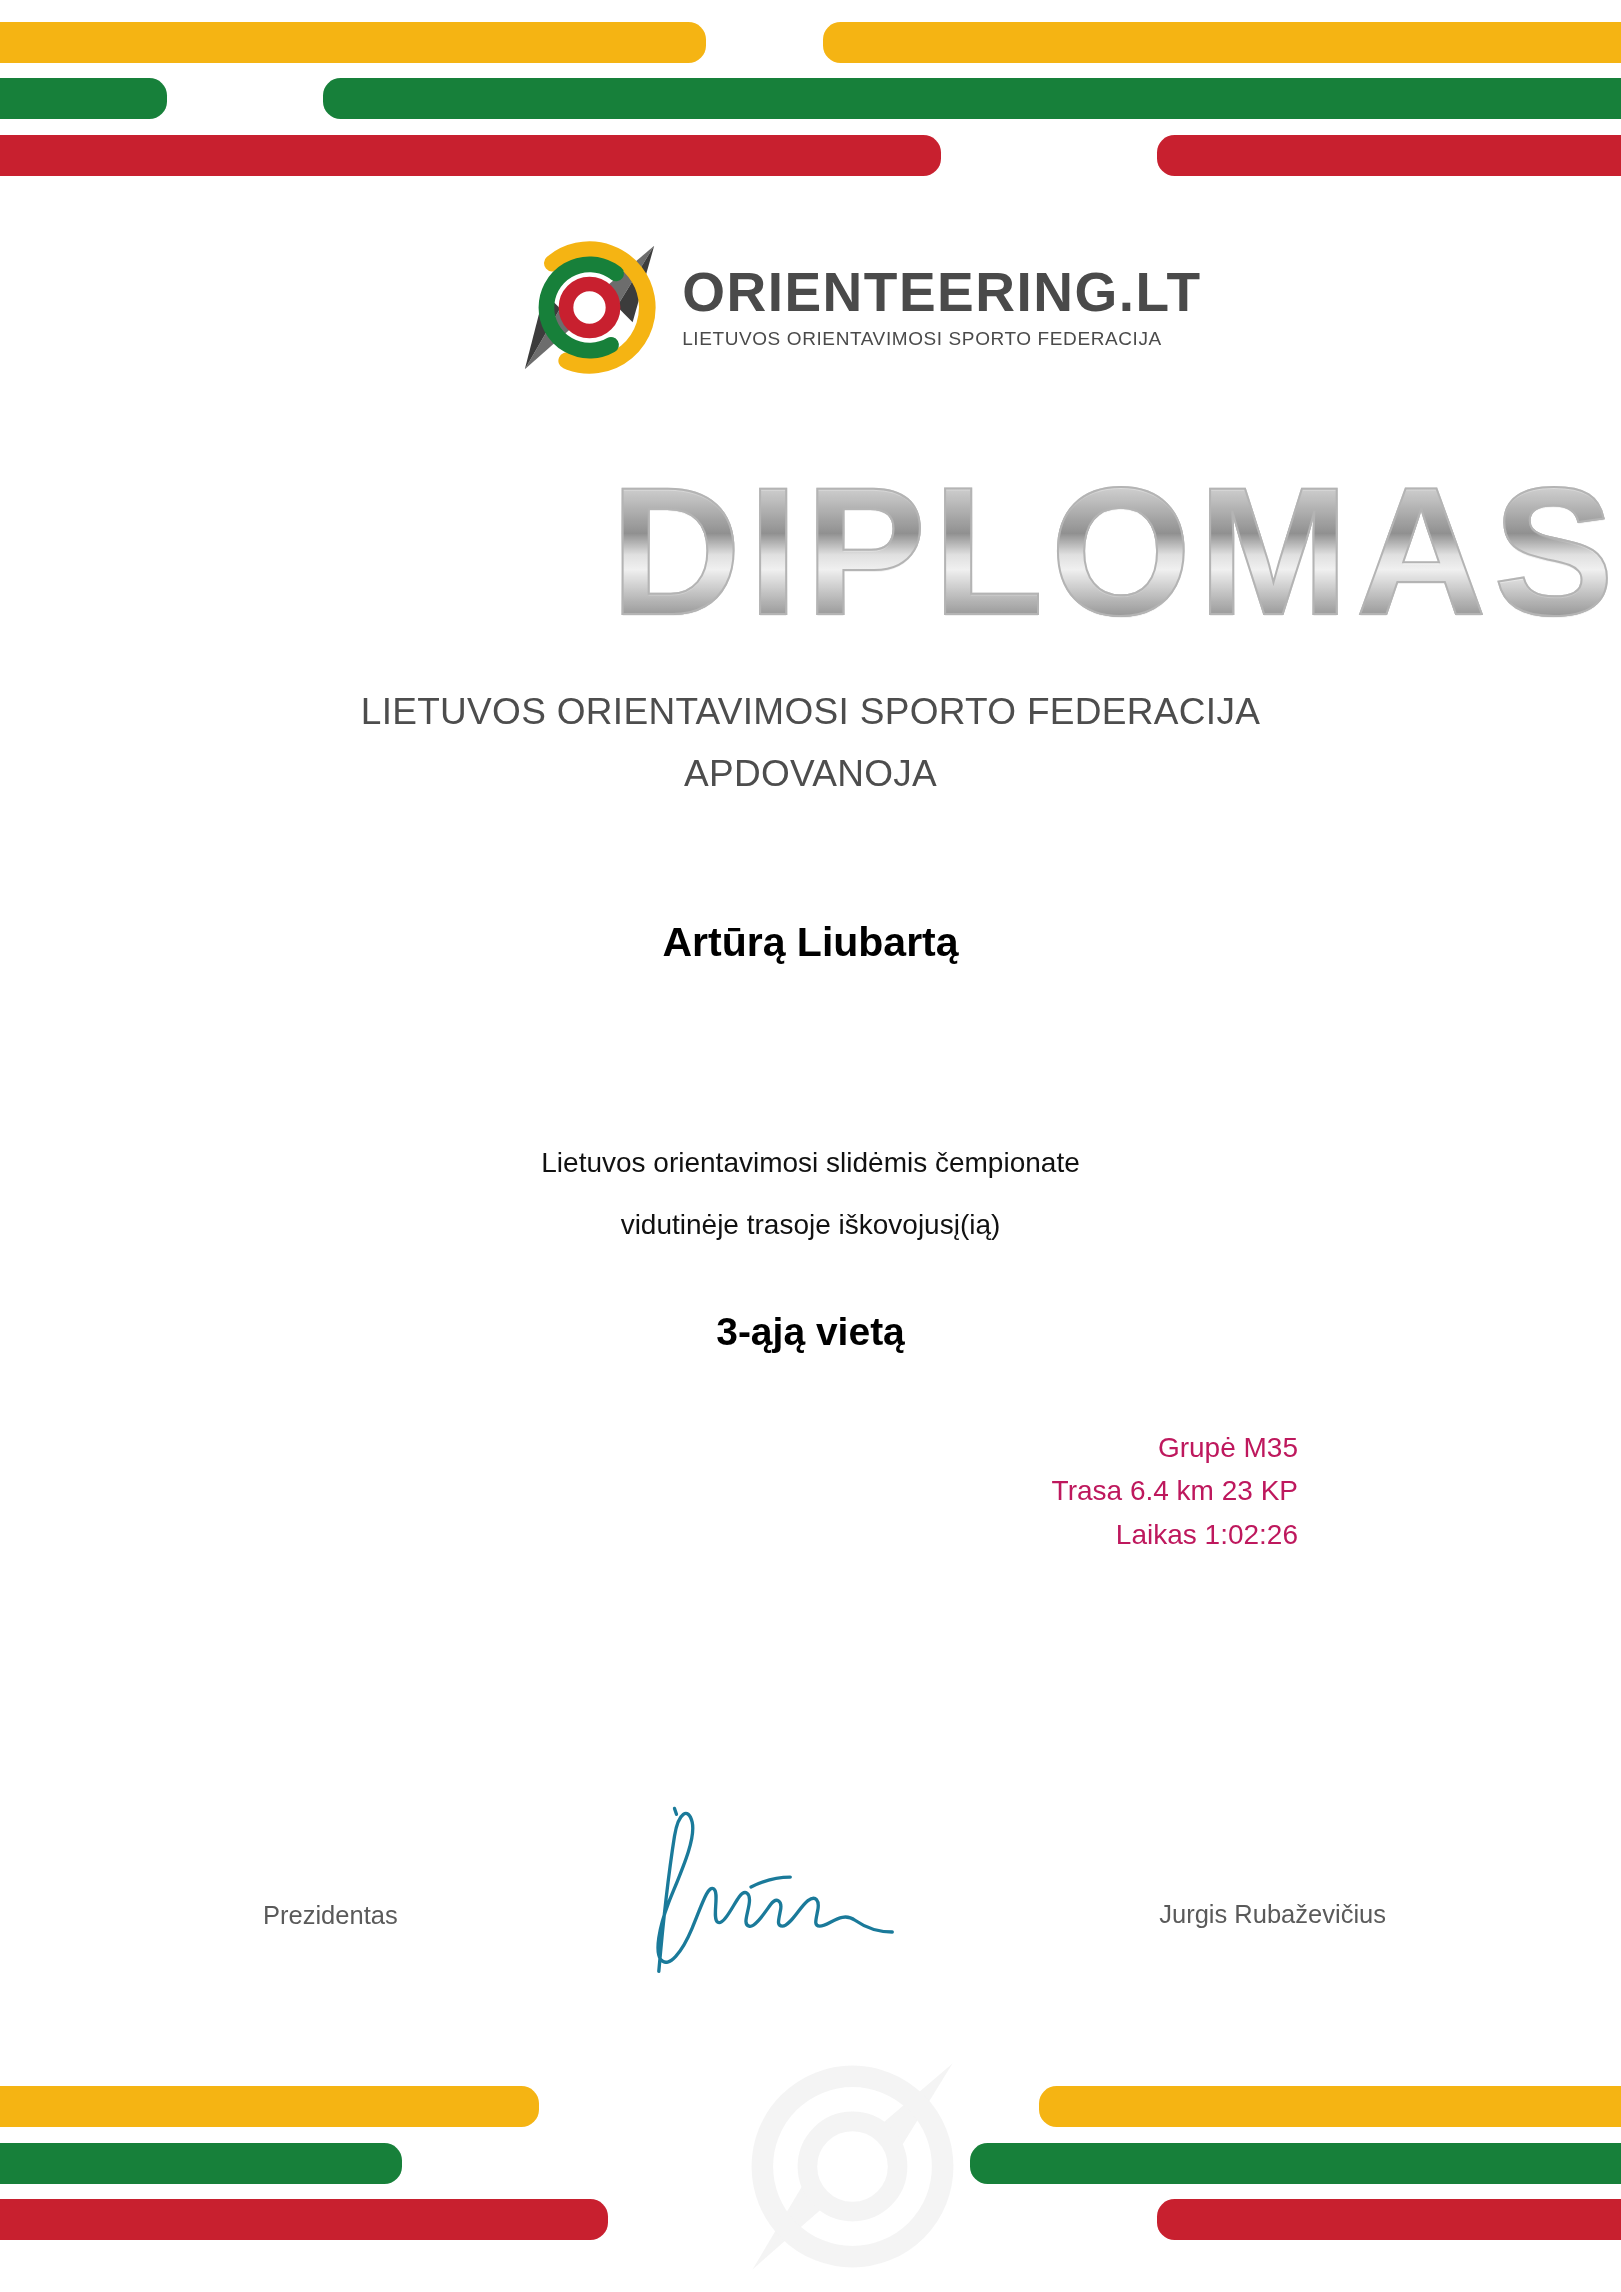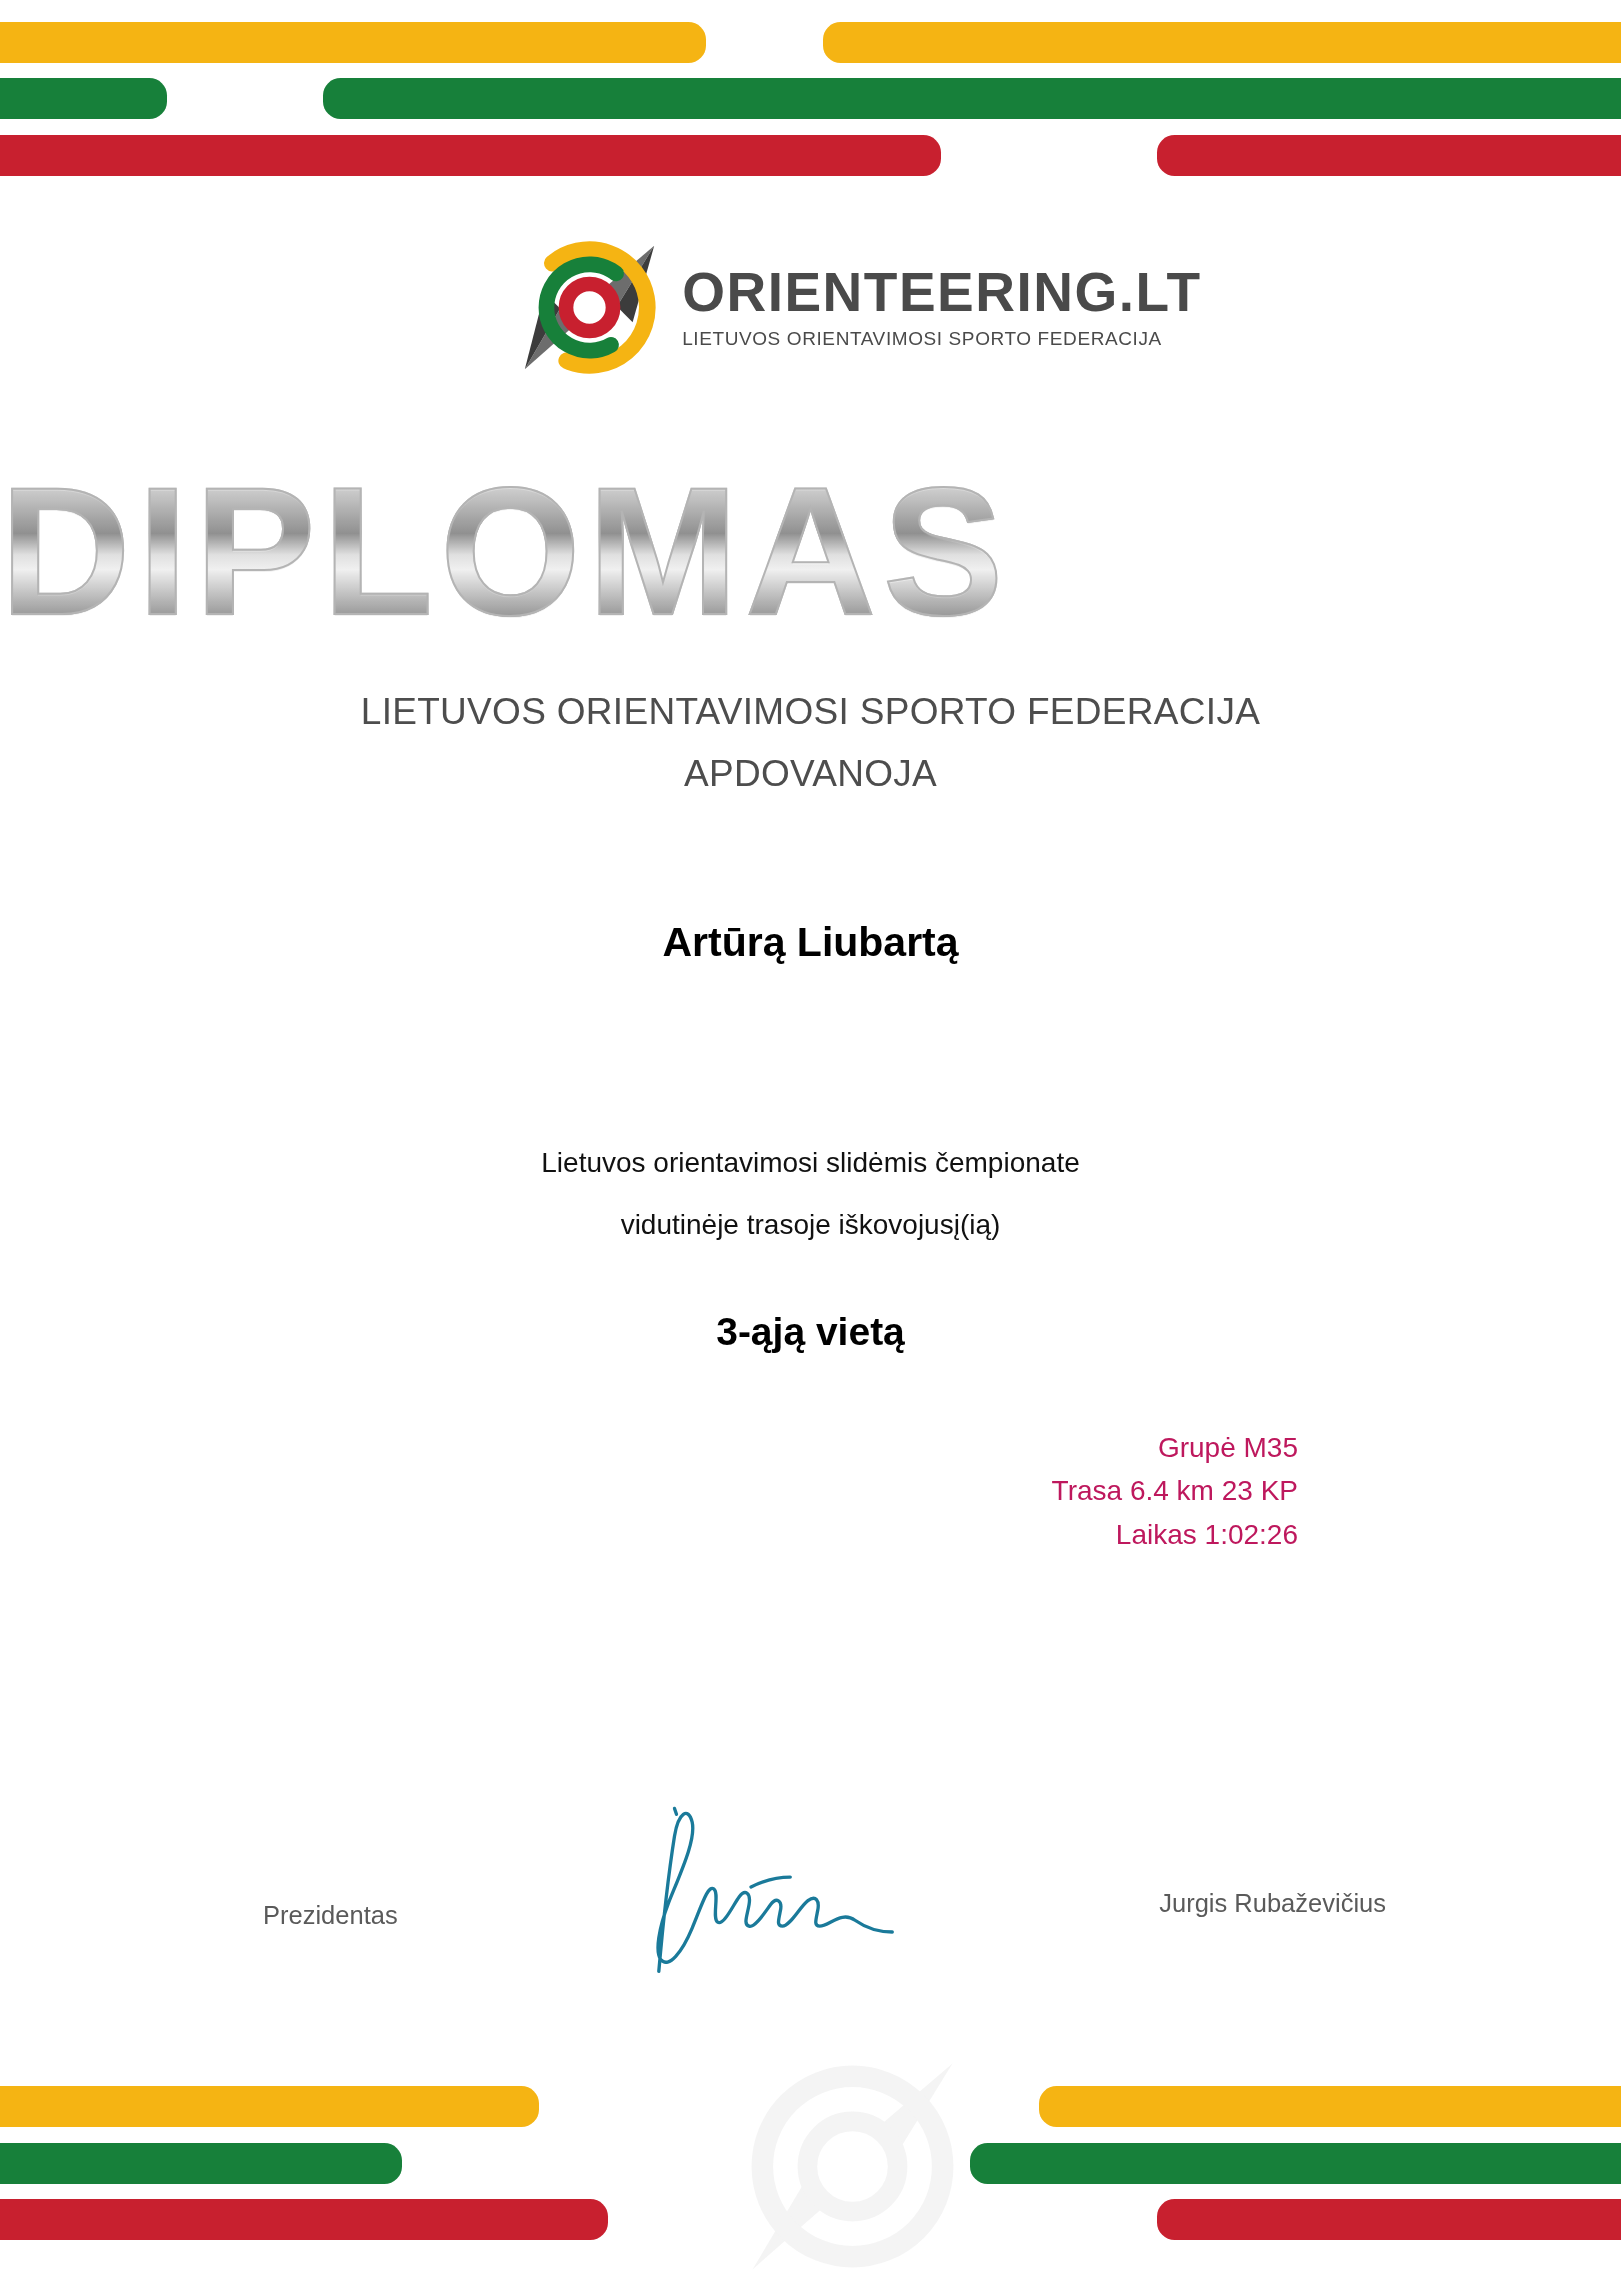--- a/index.html
+++ b/index.html
@@ -65,21 +65,21 @@
     color: #4a4a4a;
     margin-top: 8.8px;
   }
 
   
   .diploma-word {
     position: absolute;
     top: 461px;
     left: 0;
     width: 100%;
-    text-align: left;
+    text-align: right;
     font-size: 181px;
     font-weight: bold;
     letter-spacing: 6.9px;
     line-height: 1;
     background: linear-gradient(180deg,
         #ffffff 0%,
         #d9d9d9 16%,
         #9a9a9a 40%,
         #efefef 52%,
         #ffffff 60%,
@@ -160,21 +160,21 @@
   .sig-label {
     position: absolute;
     left: 263px;
     top: 13.7px;
     font-size: 25.5px;
     color: #5a5a5a;
   }
   .sig-name {
     position: absolute;
     right: 235px;
-    top: 2px;
+    top: 13px;
     font-size: 25.5px;
     color: #5a5a5a;
   }
   .signature {
     position: absolute;
     left: 598px;
     top: -108px;
     width: 412px;
     height: 206px;
   }

